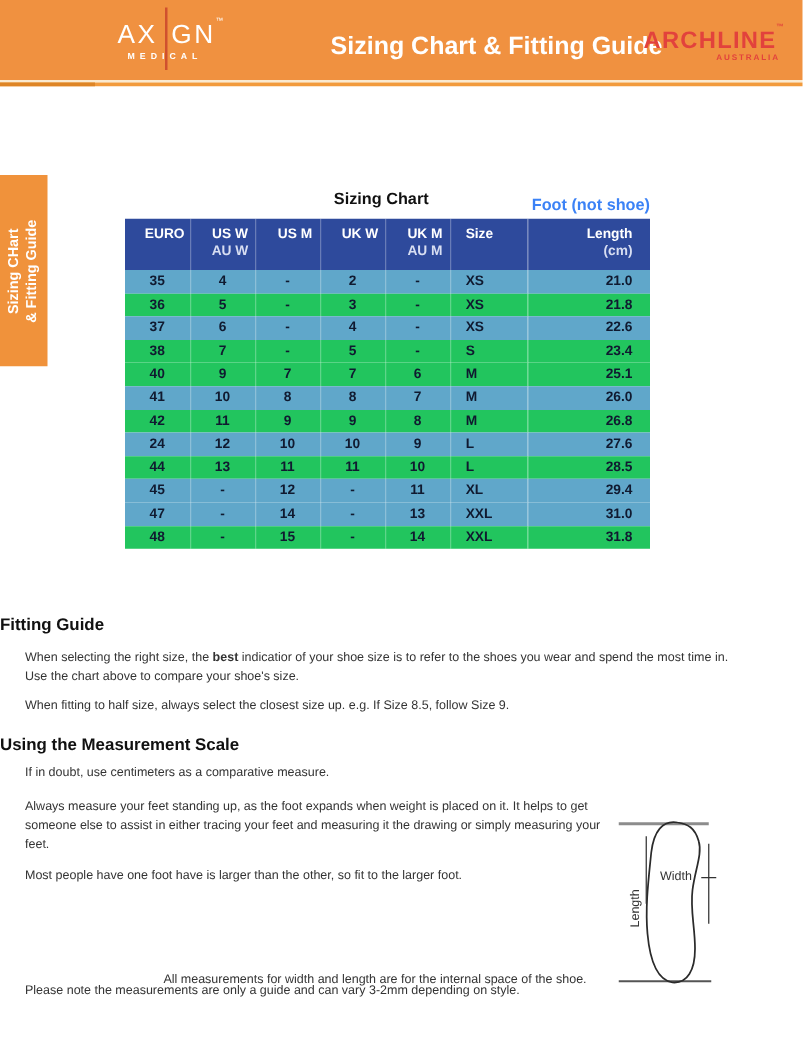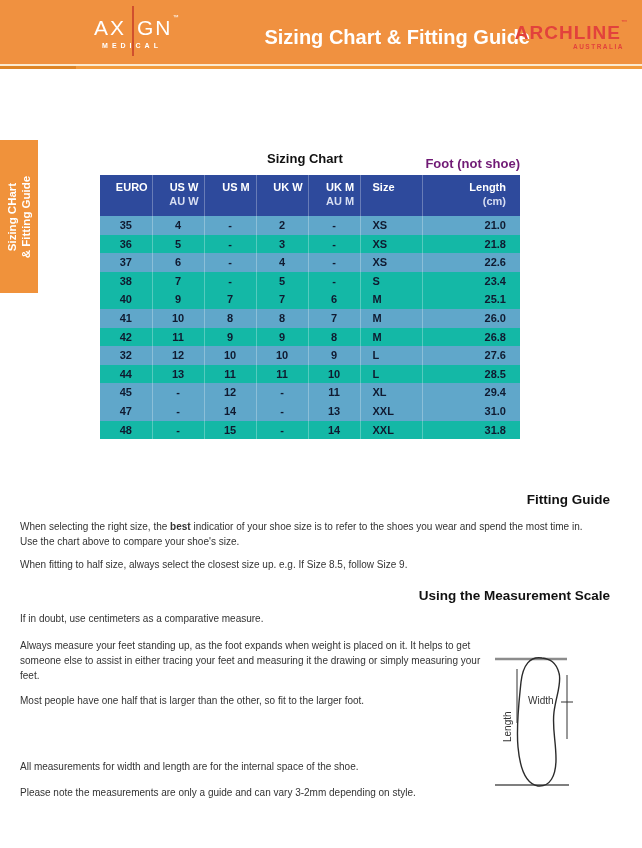--- a/index.html
+++ b/index.html
@@ -29,46 +29,46 @@
 
   
   .side-tab{position:absolute;left:0;top:140px;width:38px;height:153px;background:#F0923B;}
   .side-tab-text{position:absolute;left:-57.5px;top:57.5px;width:153px;height:38px;
     transform:rotate(-90deg);color:#fff;font-weight:bold;font-size:11.5px;line-height:14px;
     text-align:center;padding-top:4px;box-sizing:border-box;}
 
   
   .chart-title{position:absolute;top:151px;left:95px;width:420px;text-align:center;
     font-size:13px;font-weight:bold;color:#111;}
-  .foot-note{position:absolute;top:156px;right:122px;font-size:13px;font-weight:bold;color:#701a75;}
+  .foot-note{position:absolute;top:156px;right:122px;font-size:13px;font-weight:bold;color:#3b82f6;}
 
   table.sizing{position:absolute;top:175px;left:100px;width:420px;border-collapse:collapse;table-layout:fixed;}
   table.sizing th{background:#2E4A9C;color:#fff;font-size:11px;font-weight:bold;height:36px;
     vertical-align:top;padding:5px 0 0 12px;line-height:14px;}
   table.sizing th span{display:block;}
   table.sizing th .l2{color:#D7DEF2;}
   table.sizing td{height:18.6px;font-size:11px;font-weight:bold;color:#101A30;padding:0;line-height:18.6px;}
   .row-a td{background:#60A7CA;}
-  .row-b td{background:#14b8a6;}
+  .row-b td{background:#22c55e;}
   table.sizing th + th, table.sizing td + td{border-left:1px solid rgba(255,255,255,0.28);}
   .ca{text-align:center;}
   .cl{text-align:left;padding-left:12px !important;}
   .cr{text-align:right;padding-right:14px !important;}
 
   
-  .h-center{position:absolute;left:0;width:610px;text-align:right;font-size:13.5px;font-weight:bold;color:#111;}
+  .h-center{position:absolute;left:0;width:610px;text-align:left;font-size:13.5px;font-weight:bold;color:#111;}
   .h-fitting{top:492px;}
   .h-measure{top:588px;}
   .para{position:absolute;left:20px;font-size:10px;line-height:15px;color:#333;}
   .p1{top:519px;width:578px;}
   .p2{top:557px;width:580px;}
   .p3{top:611px;width:560px;}
   .p4{top:638px;width:462px;}
   .p5{top:693px;width:560px;}
-  .p6{top:759px;width:560px;}
+  .p6{top:776px;width:560px;text-align:center;}
   .p7{top:785px;width:440px;}
 
   
   .foot-diagram{position:absolute;left:482px;top:628px;}
   .foot-diagram text{font-family:"Liberation Sans",sans-serif;font-size:10px;fill:#333;}
 </style>
 </head>
 <body>
 
 <div class="banner">
@@ -199,21 +199,21 @@
       <tr class="row-b">
         <td class="ca">42</td>
         <td class="ca">11</td>
         <td class="ca">9</td>
         <td class="ca">9</td>
         <td class="ca">8</td>
         <td class="cl">M</td>
         <td class="cr">26.8</td>
       </tr>
       <tr class="row-a">
-        <td class="ca">32</td>
+        <td class="ca">24</td>
         <td class="ca">12</td>
         <td class="ca">10</td>
         <td class="ca">10</td>
         <td class="ca">9</td>
         <td class="cl">L</td>
         <td class="cr">27.6</td>
       </tr>
       <tr class="row-b">
         <td class="ca">44</td>
         <td class="ca">13</td>
@@ -256,21 +256,21 @@
 <div class="h-center h-fitting">Fitting Guide</div>
 
 <div class="para p1"><span>When selecting the right size, the </span><b>best</b><span> indicatior of your shoe size is to refer to the shoes you wear and spend the most time in. Use the chart above to compare your shoe's size.</span></div>
 
 <div class="para p2">When fitting to half size, always select the closest size up. e.g. If Size 8.5, follow Size 9.</div>
 
 <div class="h-center h-measure">Using the Measurement Scale</div>
 
 <div class="para p3">If in doubt, use centimeters as a comparative measure.</div>
 <div class="para p4">Always measure your feet standing up, as the foot expands when weight is placed on it. It helps to get someone else to assist in either tracing your feet and measuring it the drawing or simply measuring your feet.</div>
-<div class="para p5">Most people have one half that is larger than the other, so fit to the larger foot.</div>
+<div class="para p5">Most people have one foot have is larger than the other, so fit to the larger foot.</div>
 <div class="para p6">All measurements for width and length are for the internal space of the shoe.</div>
 <div class="para p7">Please note the measurements are only a guide and can vary 3-2mm depending on style.</div>
 
 <svg class="foot-diagram" width="158" height="178" viewBox="0 0 158 178">
   <line x1="13" y1="31" x2="85" y2="31" stroke="#8c8c8c" stroke-width="2.5"></line>
   <line x1="13" y1="157" x2="87" y2="157" stroke="#555555" stroke-width="1.5"></line>
   <path d="M 60,30 C 48,28 41,37 39,54 C 37,74 34,97 36,119 C 38,141 44,156 56,158 C 68,159 74,148 74,131 C 74,113 70,100 72,84 C 74,68 80,55 77,45 C 74,34 68,31 60,30 Z" fill="none" stroke="#2b2b2b" stroke-width="1.4"></path>
   <line x1="35" y1="41" x2="35" y2="95" stroke="#333333" stroke-width="1"></line>
   <line x1="85" y1="47" x2="85" y2="111" stroke="#333333" stroke-width="1"></line>
   <line x1="79" y1="74" x2="91" y2="74" stroke="#333333" stroke-width="1"></line>

